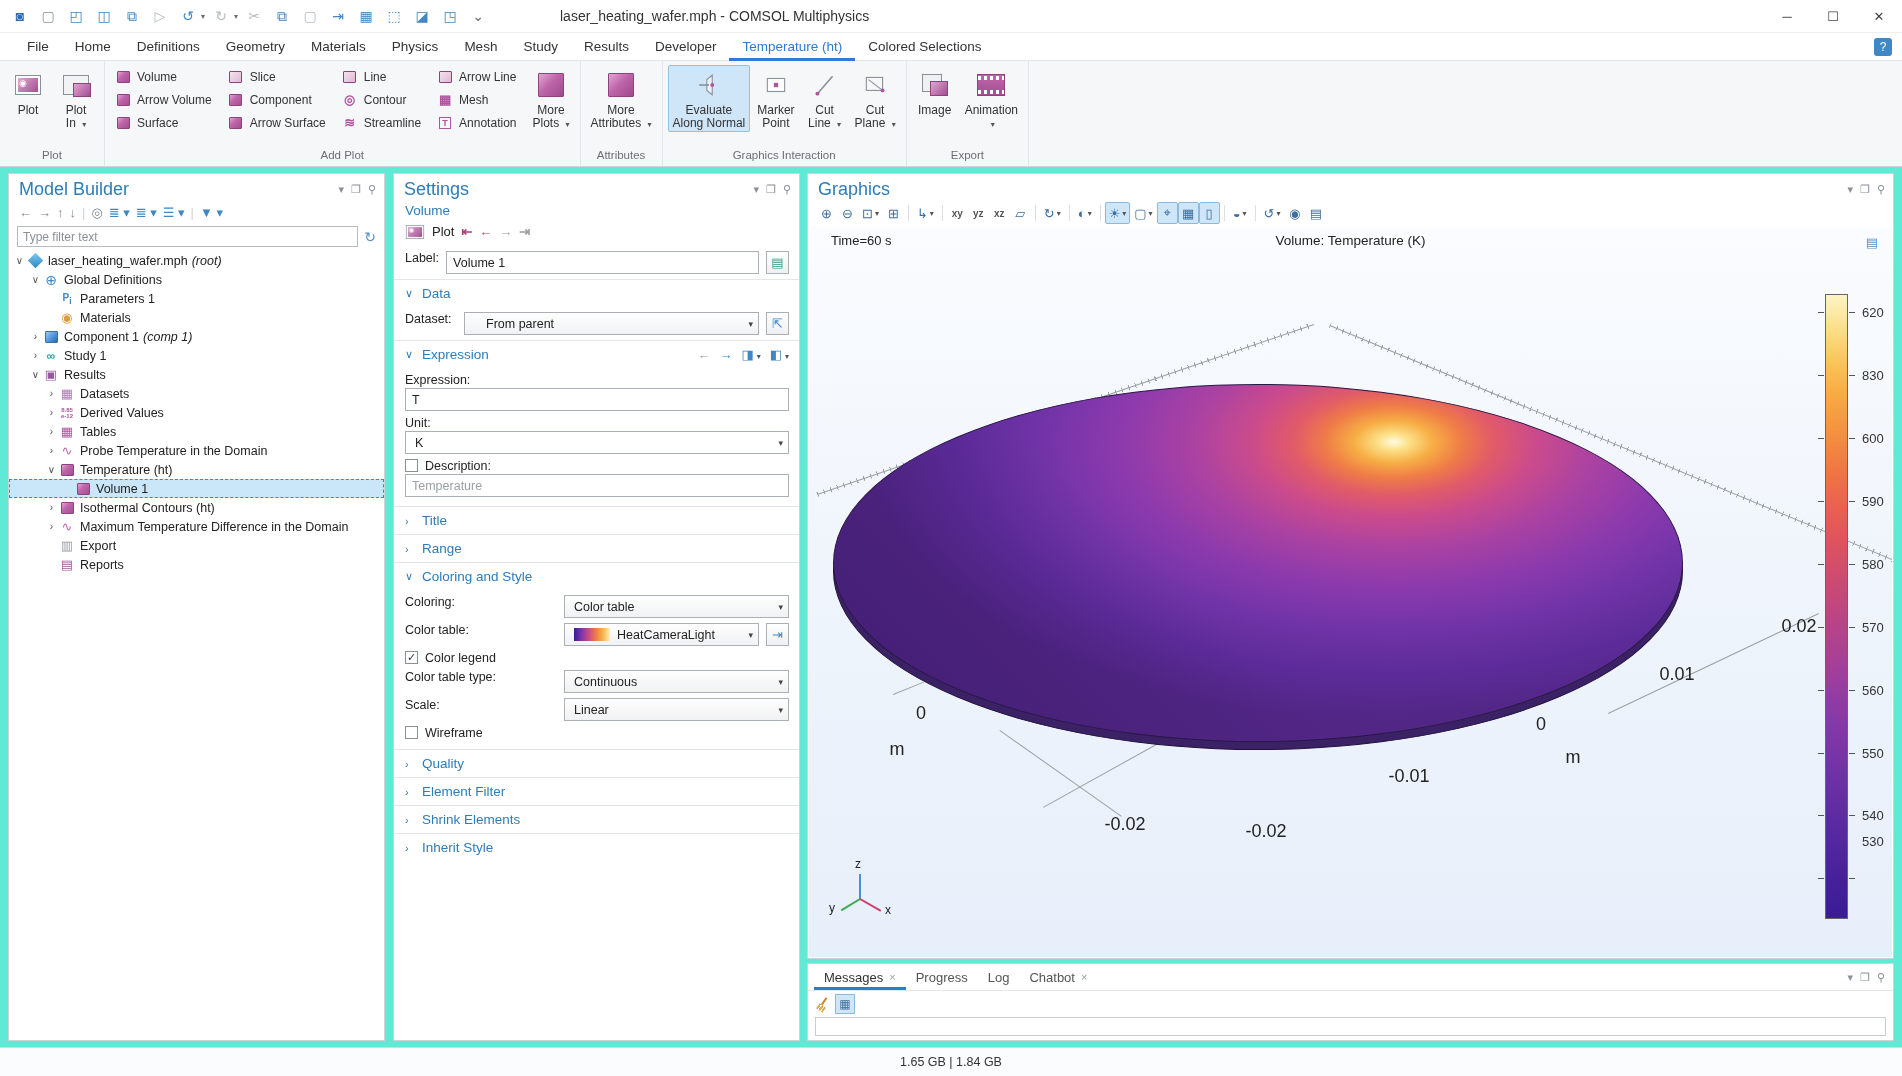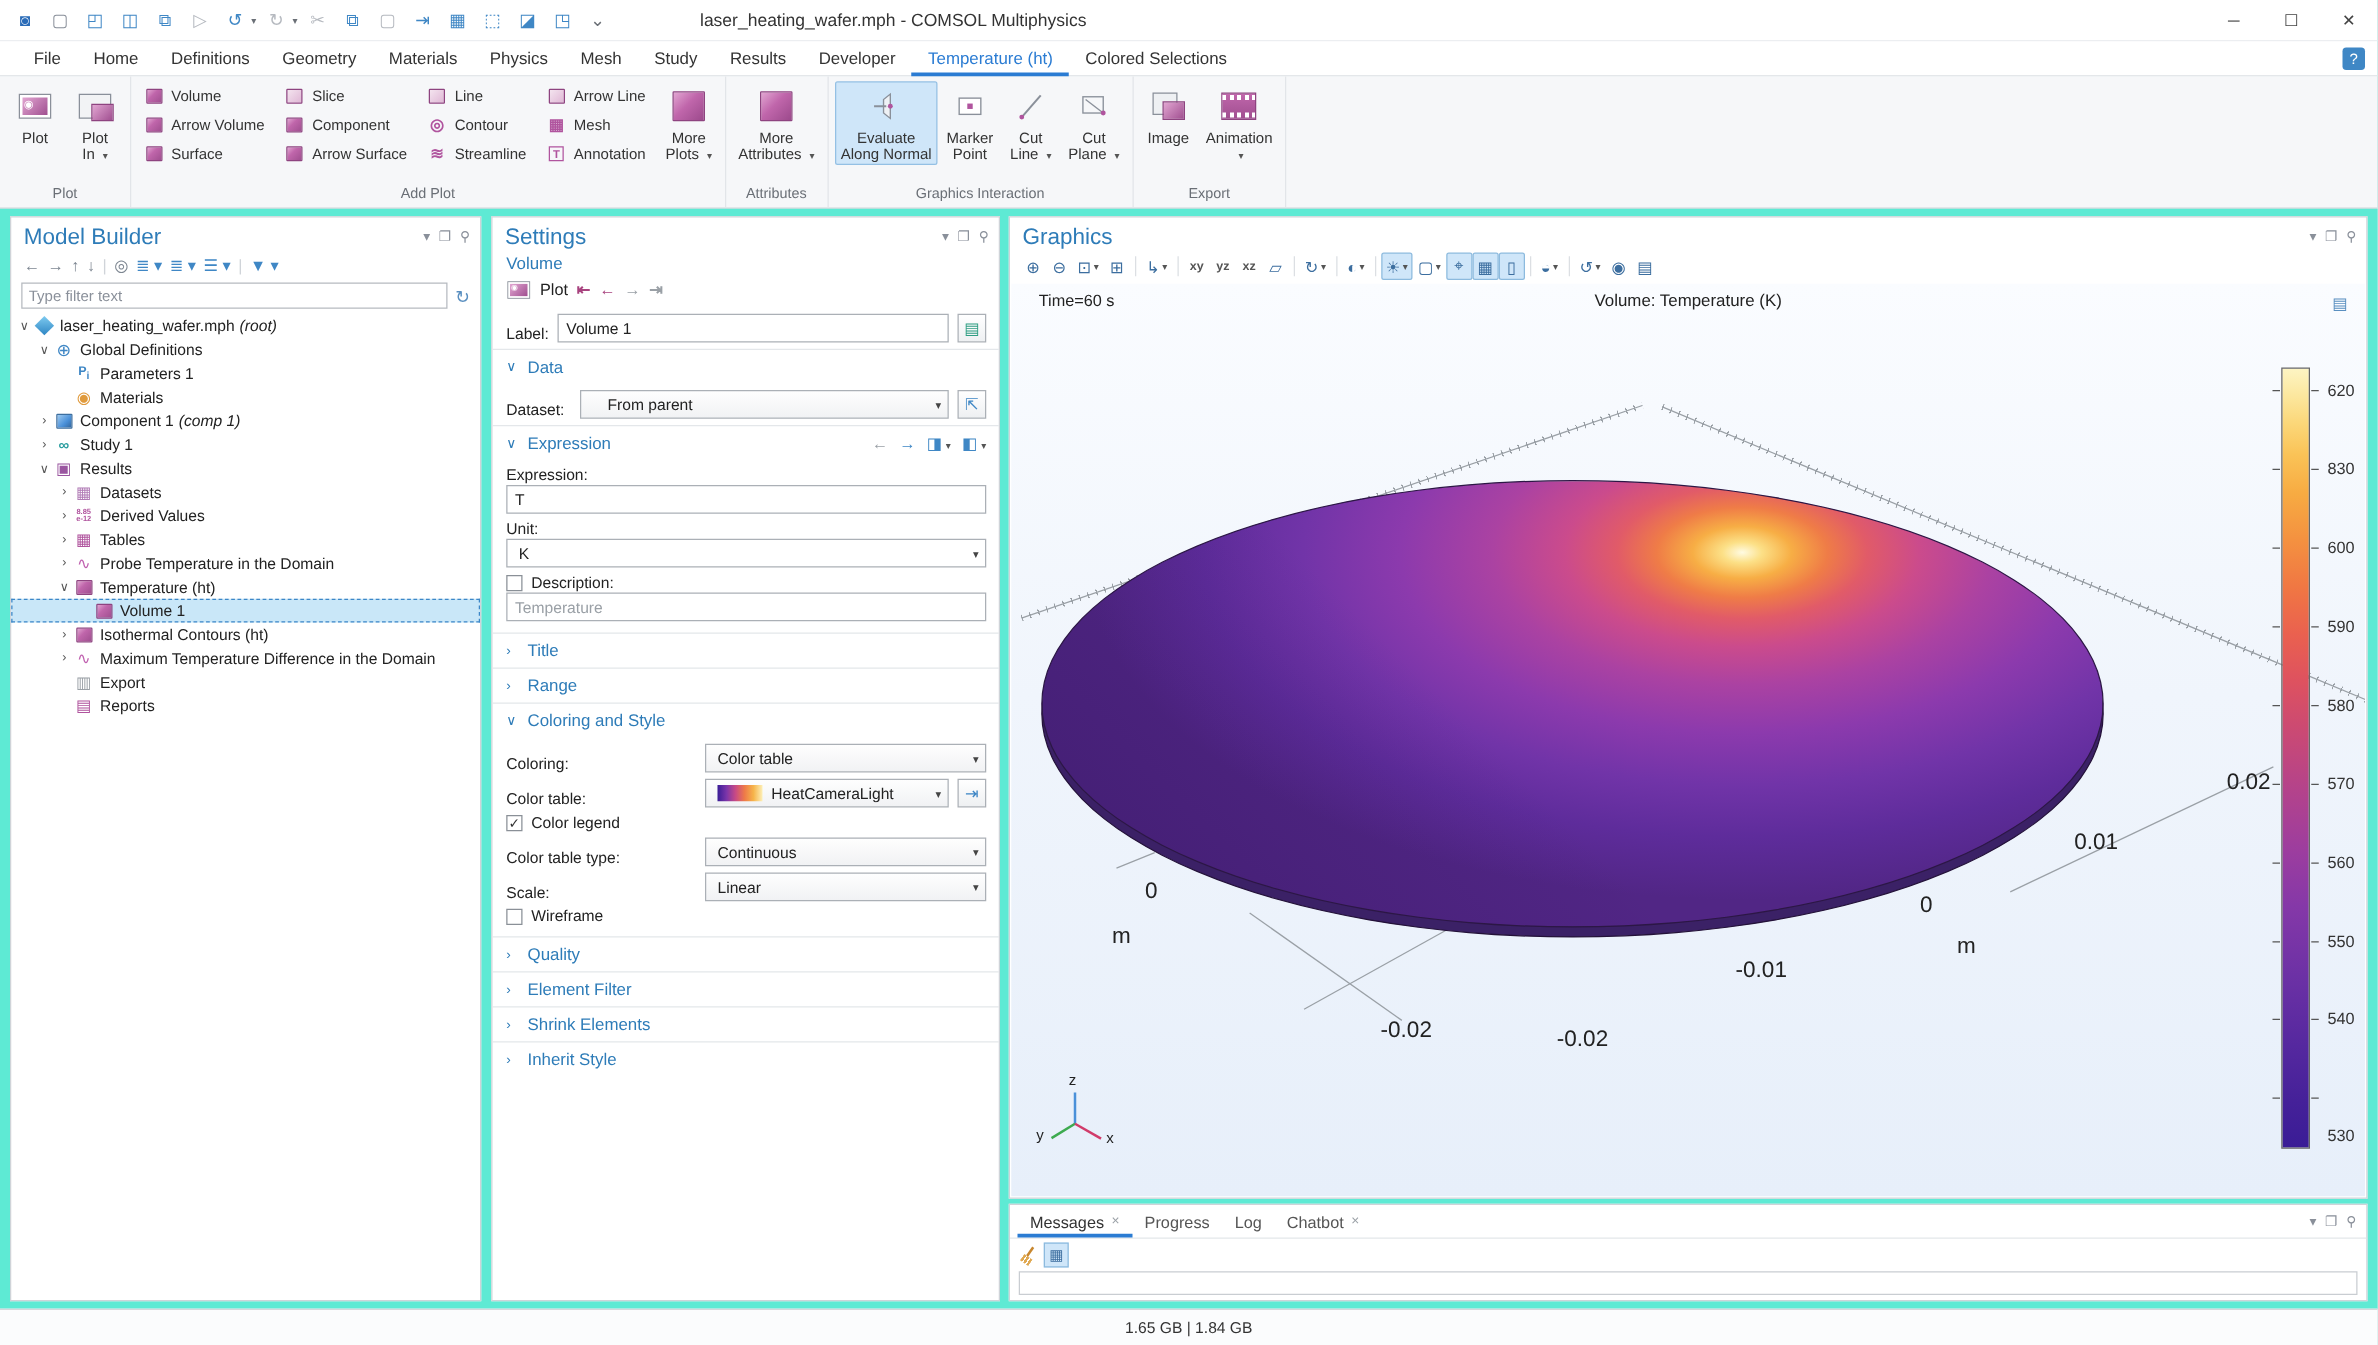--- a/index.html
+++ b/index.html
@@ -92,21 +92,21 @@
   .trow .tsuf{font-style:italic;margin-left:4px;}
   .trow.selected{background:#c9e7f8;outline:1px dashed #3c87c8;outline-offset:-1px;}
   .micro{font-size:6px;line-height:6px;color:#b0549e;font-weight:bold;text-align:center;}
 
   
   #set-panel{left:393px;top:6px;width:407px;bottom:6px;}
   .set-sub{color:#2e7cb8;font-size:13.5px;padding:2px 10px 2px 11px;}
   .set-toolbar{display:flex;align-items:center;gap:7px;padding:4px 10px 7px 11px;font-size:13px;}
   .arr-m{color:#a8437f;font-weight:bold;}
   .arr-g{color:#9aa0a6;font-weight:bold;}
-  .frow{display:flex;align-items:flex-end;margin:5px 10px 5px 11px;gap:7px;}
+  .frow{display:flex;align-items:flex-start;margin:5px 10px 5px 11px;gap:7px;}
   .flabel{font-size:12.5px;color:#222;white-space:nowrap;}
   .tinput{height:23px;border:1px solid #abb0b6;background:#fff;font-size:12.5px;
     display:flex;align-items:center;padding:0 6px;}
   .tinput.ph{color:#9aa0a6;}
   .sel{position:relative;height:23px;border:1px solid #abb0b6;background:linear-gradient(#fefefe,#f1f2f4);
     font-size:12.5px;display:flex;align-items:center;padding:0 18px 0 9px;}
   .sel .sv{flex:1;white-space:nowrap;overflow:hidden;}
   .sel::after{content:"▾";position:absolute;right:5px;font-size:9px;color:#444;}
   .sbtn{width:23px;height:23px;border:1px solid #abb0b6;background:linear-gradient(#fff,#eef0f2);
     display:flex;align-items:center;justify-content:center;font-size:13px;flex:none;}
@@ -821,21 +821,21 @@
             <div class="ctick" style="left: 1009px; top: 462.641px;"></div>
             <div class="clabel" style="left: 1053px; top: 462.641px;">560</div>
             <div class="ctick" style="left: 1040px; top: 525.541px;"></div>
             <div class="ctick" style="left: 1009px; top: 525.541px;"></div>
             <div class="clabel" style="left: 1053px; top: 525.541px;">550</div>
             <div class="ctick" style="left: 1040px; top: 588.441px;"></div>
             <div class="ctick" style="left: 1009px; top: 588.441px;"></div>
             <div class="clabel" style="left: 1053px; top: 588.441px;">540</div>
             <div class="ctick" style="left: 1040px; top: 651.341px;"></div>
             <div class="ctick" style="left: 1009px; top: 651.341px;"></div>
-            <div class="clabel" style="left: 1053px; top: 681px; text-align: center;">530</div>
+            <div class="clabel" style="left: 1053px; top: 614px; text-align: center;">530</div>
           </div>
 
         <div id="triad">
             <div class="triad-axis" style="left: 51px; top: 671px; width: 25px; background: rgb(74, 144, 217); transform: rotate(-90deg);"></div>
             <div class="triad-axis" style="left: 51px; top: 671px; width: 22px; background: rgb(61, 170, 79); transform: rotate(148.6deg);"></div>
             <div class="triad-axis" style="left: 51px; top: 671px; width: 24px; background: rgb(209, 59, 106); transform: rotate(29.7deg);"></div>
             <div class="triad-label" style="left: 46px; top: 630px;">z</div>
             <div class="triad-label" style="left: 20px; top: 674px;">y</div>
             <div class="triad-label" style="left: 76px; top: 676px;">x</div>
           </div>

